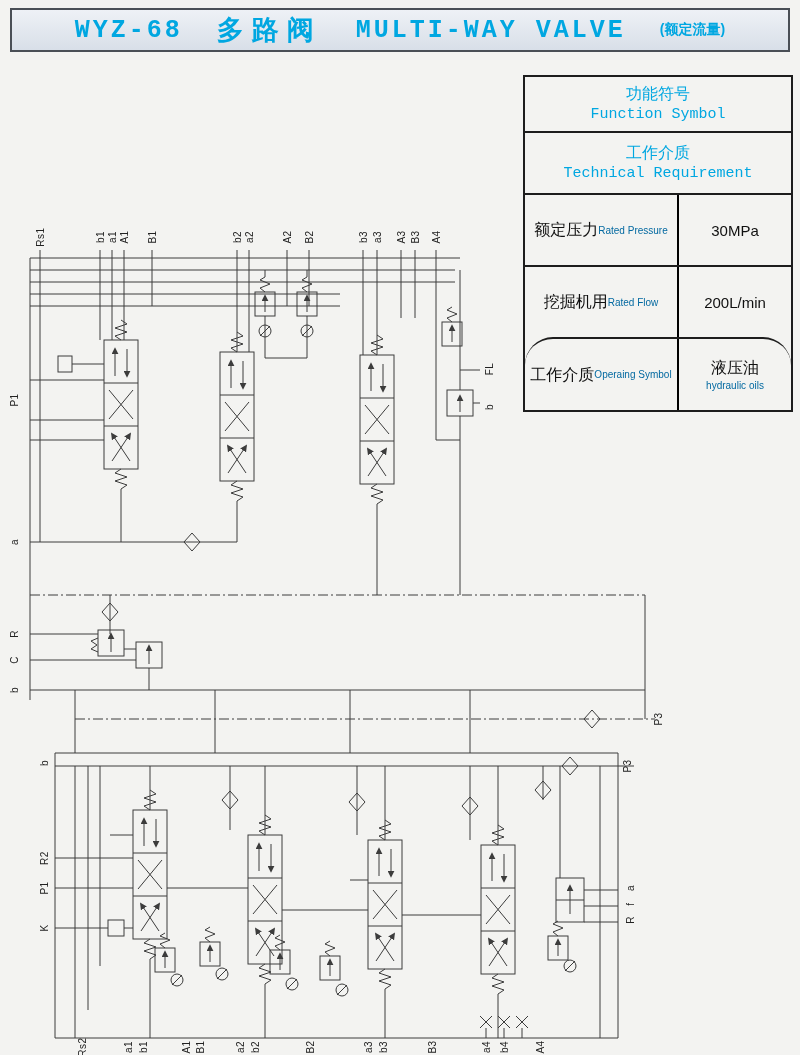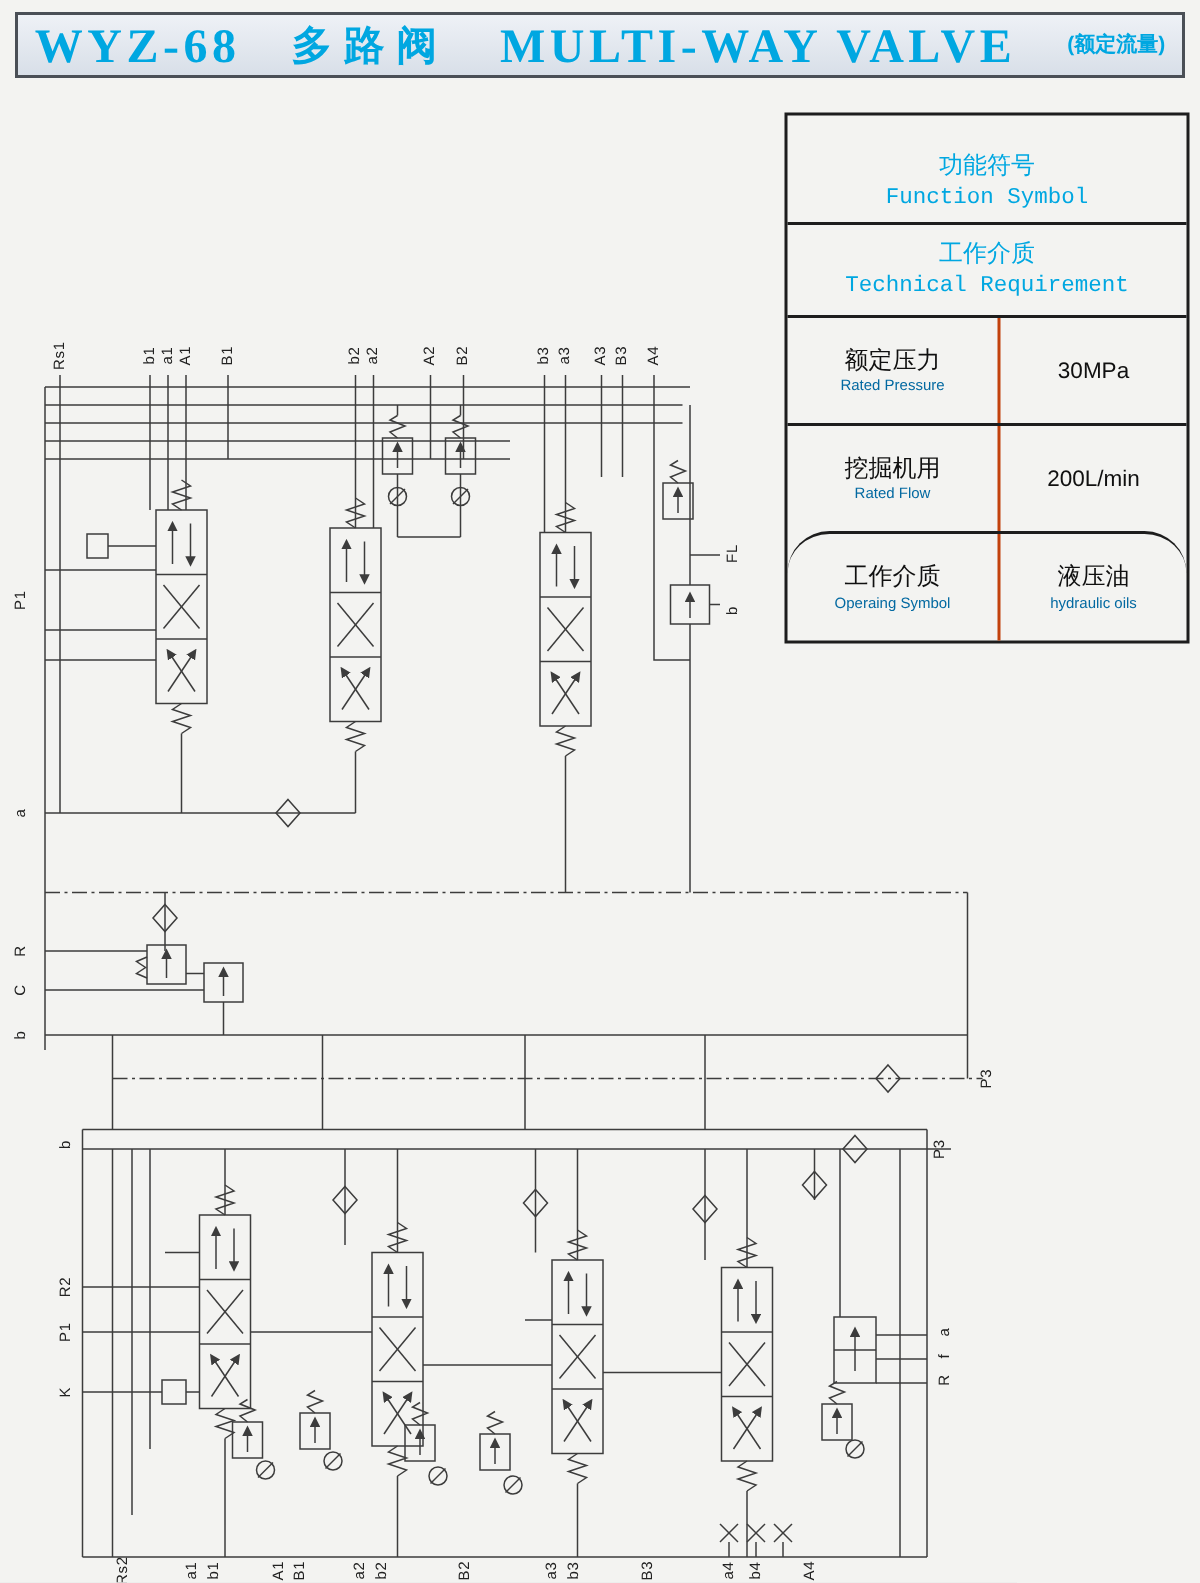--- a/index.html
+++ b/index.html
@@ -2,33 +2,33 @@
 <html><head>
 <meta charset="utf-8">
 <style>
   html,body{margin:0;padding:0;background:#e9e9e9;}
   .page{position:relative;width:800px;height:1055px;background:#f3f3f1;overflow:hidden;
         font-family:"Liberation Sans",sans-serif;--accent:#00a7e1;}
   
   .banner{position:absolute;left:10px;top:8px;width:776px;height:40px;
           border:2px solid #4a4f56;background:linear-gradient(#eef1f6,#d8dfe8);
           display:flex;align-items:center;justify-content:center;gap:34px;}
-  .t-model,.t-en{font-family:Liberation Serif, serif;font-weight:bold;font-size:32px;
+  .t-model,.t-en{font-family:Liberation Mono, monospace;font-weight:bold;font-size:25px;
                  color:var(--accent);letter-spacing:3px;white-space:nowrap;}
   .t-cn{font-size:27px;font-weight:bold;color:var(--accent);letter-spacing:8px;white-space:nowrap;}
   .t-suffix{font-size:14px;font-weight:bold;color:var(--accent);white-space:nowrap;}
   
   .spec{position:absolute;left:523px;top:75px;width:266px;border:2px solid #1d1d1d;background:#f3f3f1;}
   .spec .row{border-top:2px solid #1d1d1d;display:flex;flex-direction:column;
              align-items:center;justify-content:center;text-align:center;}
   .spec .row:first-child{border-top:none;}
-  .r1{height:54px;margin-top:17px;} .r2{height:60px;} .r3{height:70px;} .r4{height:70px;} .r5{height:71px;border-radius:28px;}
+  .r1{height:54px;} .r2{height:60px;} .r3{height:70px;} .r4{height:70px;} .r5{height:71px;border-radius:28px;}
   .rsplit{flex-direction:row !important;align-items:stretch !important;}
-  .cleft{width:140px;display:flex;flex-direction:column;align-items:center;justify-content:center;}
-  .cright{flex:1;border-left:2px solid #c2410c;display:flex;flex-direction:column;
+  .cleft{width:152px;display:flex;flex-direction:row;align-items:center;justify-content:center;}
+  .cright{flex:1;border-left:2px solid #000000;display:flex;flex-direction:column;
           align-items:center;justify-content:center;}
   .cn{font-size:16px;color:#101010;line-height:1.35;}
   .en{font-size:10px;color:#0369a1;line-height:1.3;}
   .val{font-size:15px;color:#101010;}
   .rhead .cn,.rhead .en{color:var(--accent);}
   .rhead .cn{font-size:16px;} .rhead .en{font-size:15px;font-family:Liberation Mono, monospace;}
   
   #schematic{position:absolute;left:0;top:0;}
   .ln{stroke:#3c3c3c;stroke-width:1;fill:none;}
   .dd{stroke-dasharray:10 3 2 3;}

